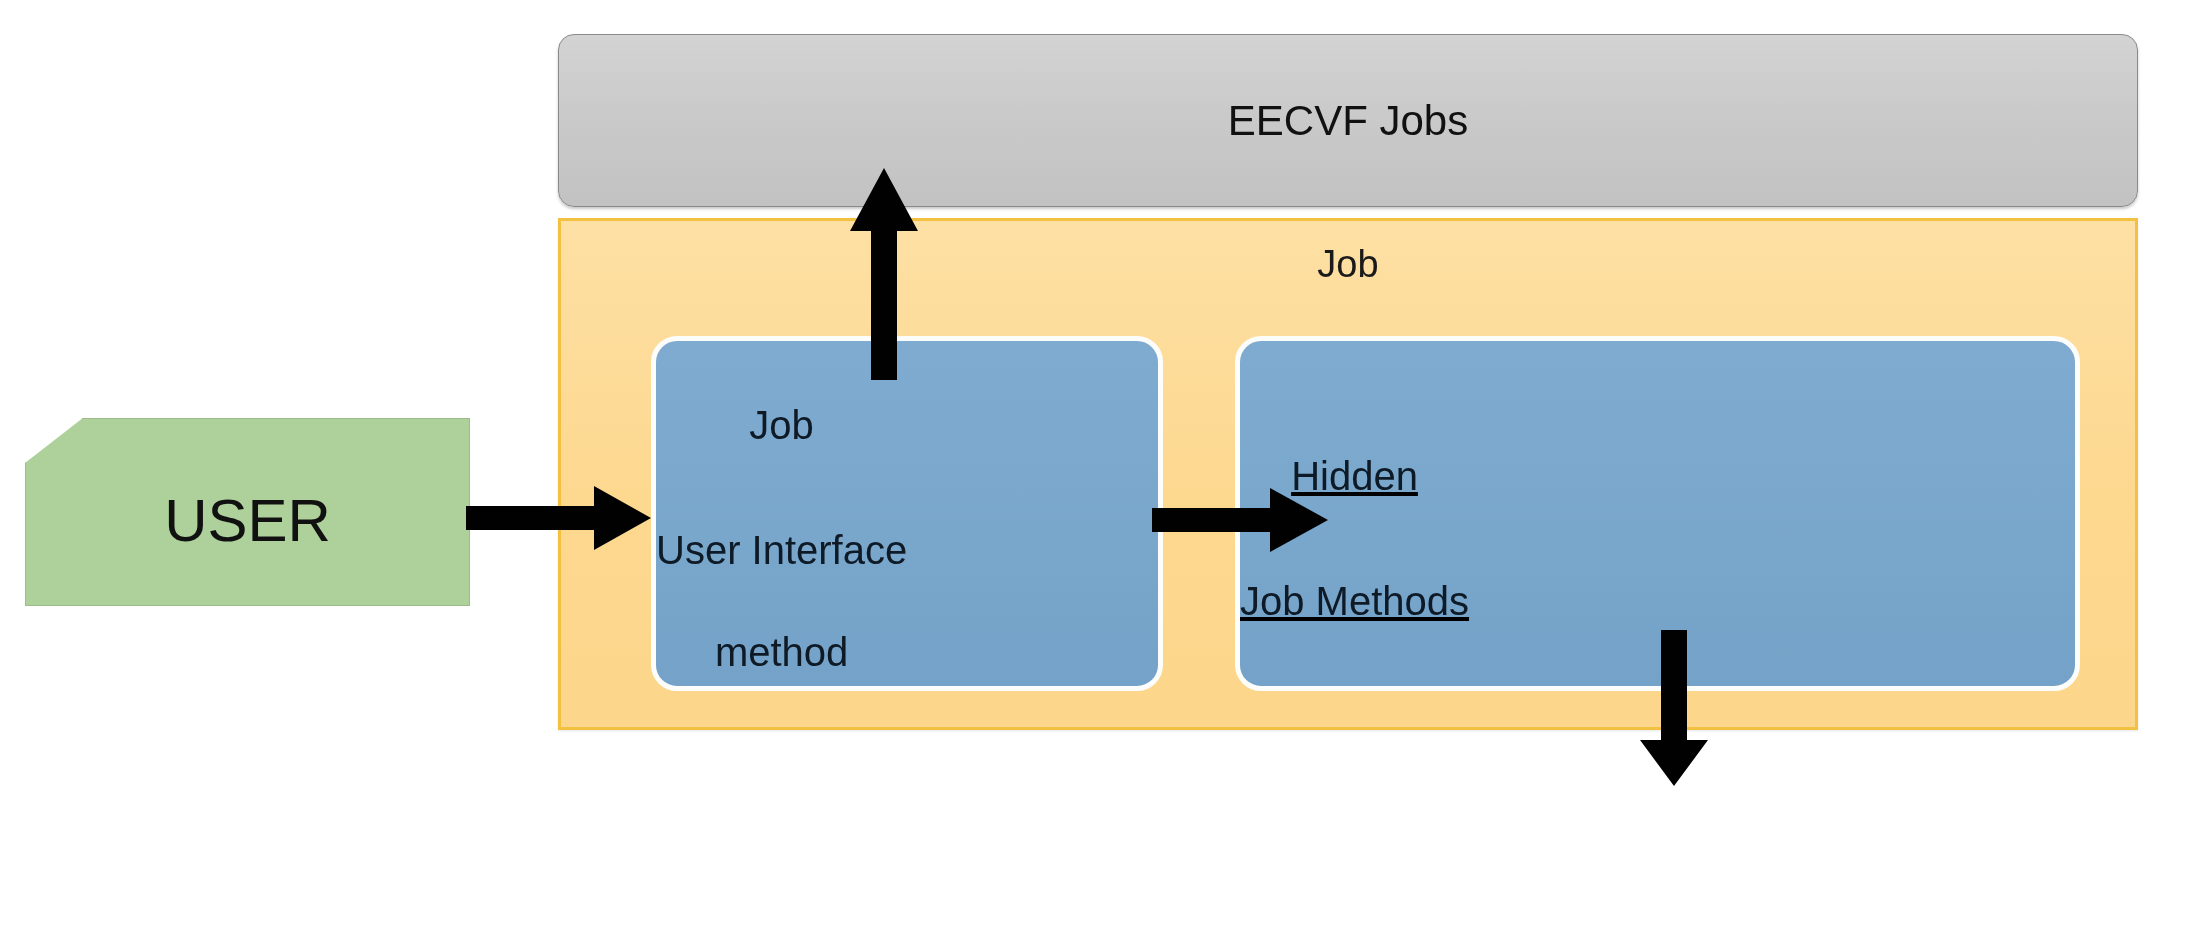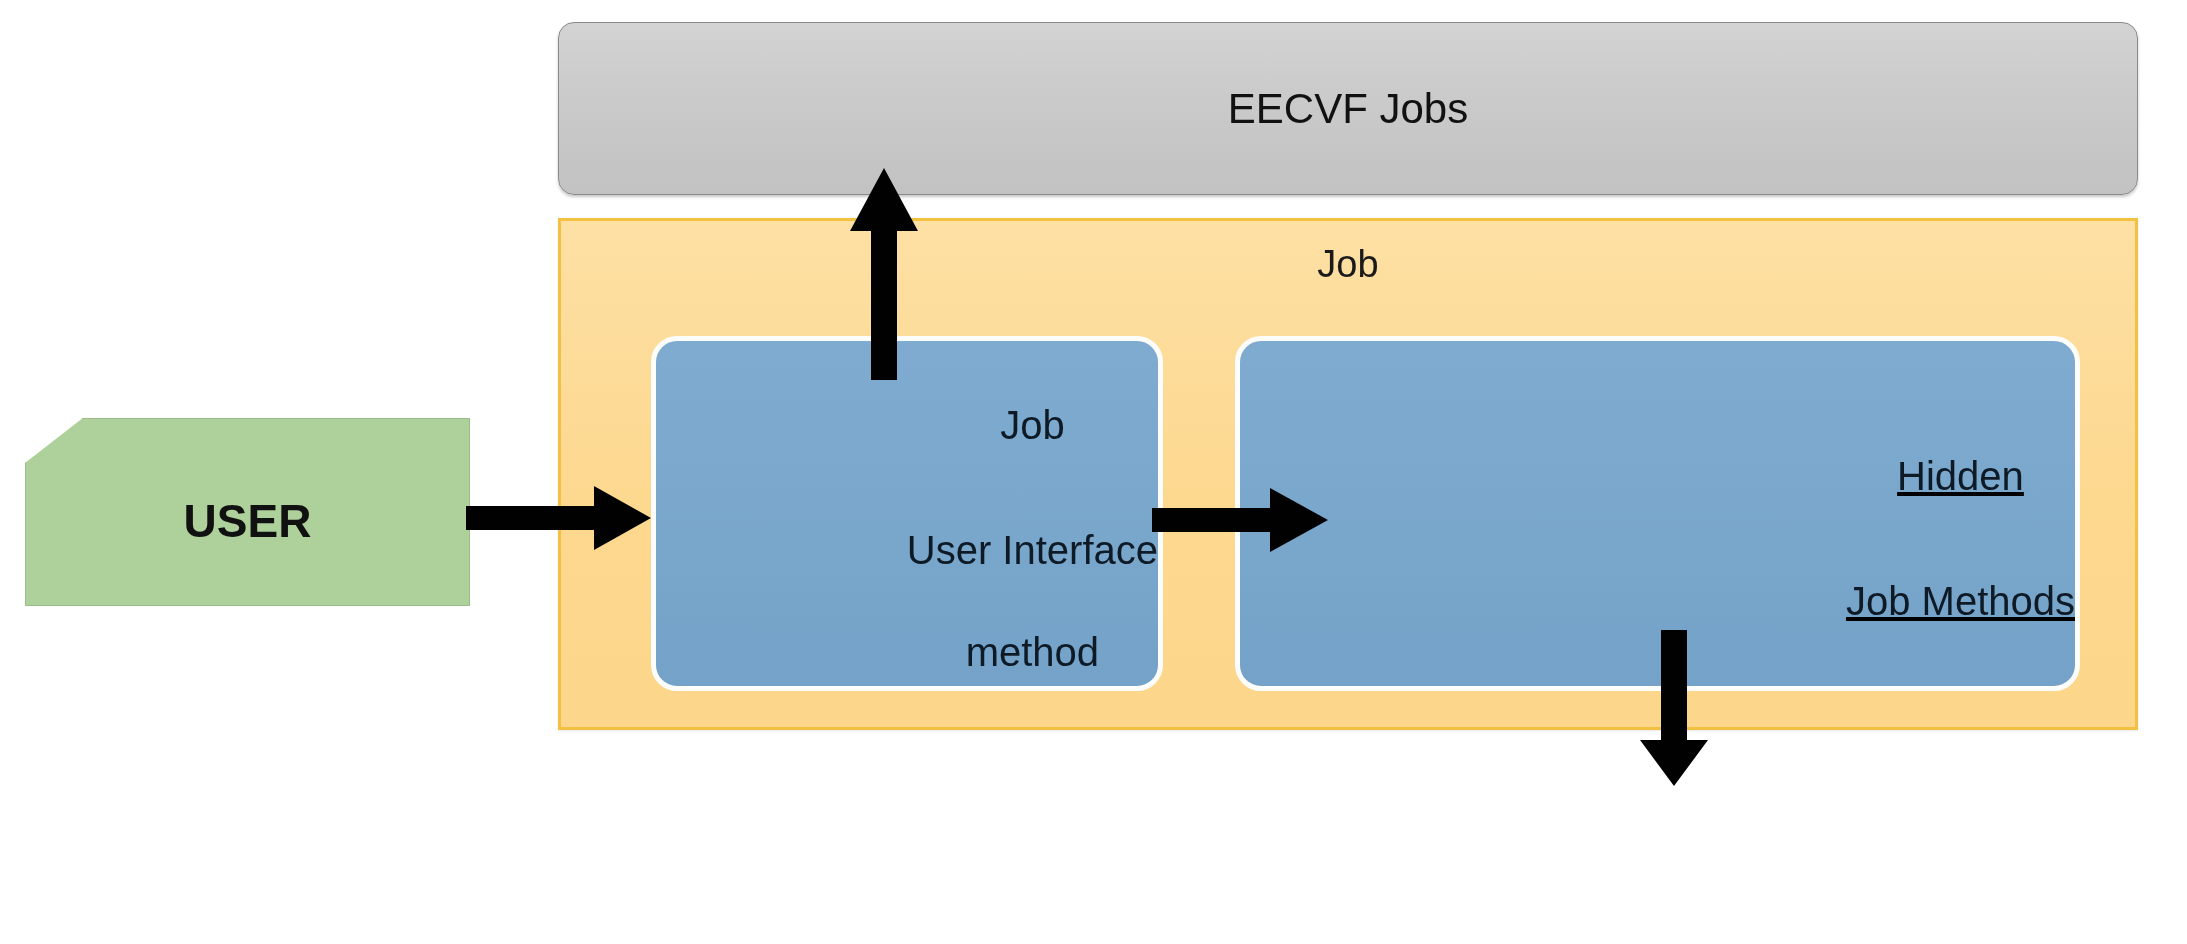--- a/index.html
+++ b/index.html
@@ -33,20 +33,21 @@
   .gray-box {
     position: absolute;
     border-radius: 16px;
     background: linear-gradient(180deg, #d3d3d3 0%, #cacaca 45%, #c2c2c2 100%);
     border: 1px solid #8a8a8a;
     box-shadow: 0 2px 3px rgba(0,0,0,0.22);
     display: flex;
     align-items: center;
     justify-content: center;
     box-sizing: border-box;
+    margin-top: 12px;
   }
   .gray-box .node-label {
     font-size: 42px;
     color: #111111;
   }
 
   
   #job-container {
     position: absolute;
     left: 558px;
@@ -70,21 +71,21 @@
 
   
   .blue-box {
     position: absolute;
     background: linear-gradient(180deg, #7fabd0 0%, #79a6cb 60%, #74a2c8 100%);
     border: 5px solid #fdfdfb;
     border-radius: 26px;
     box-sizing: border-box;
     display: flex;
     align-items: center;
-    justify-content: flex-end;
+    justify-content: flex-start;
   }
   .blue-box .node-label {
     font-size: 40px;
     color: #0e1a26;
   }
   .blue-box .line-gap {
     display: block;
     height: 22px;
   }
 
@@ -97,24 +98,23 @@
     height: 188px;
     background: #aed09a;
     border: 1px solid #9cbd89;
     box-sizing: border-box;
     clip-path: polygon(0% 24%, 13% 0%, 100% 0%, 100% 100%, 0% 100%);
     display: flex;
     align-items: center;
     justify-content: center;
   }
   #user-node .node-label {
-    font-size: 46px;
+    font-size: 60px;
     color: #111111;
     padding-top: 18px;
-    font-weight: bold;
   }
 
   
   .arrow-svg {
     position: absolute;
     overflow: visible;
     z-index: 5;
   }
   .arrow-shape { fill: #010101; }
 </style>

